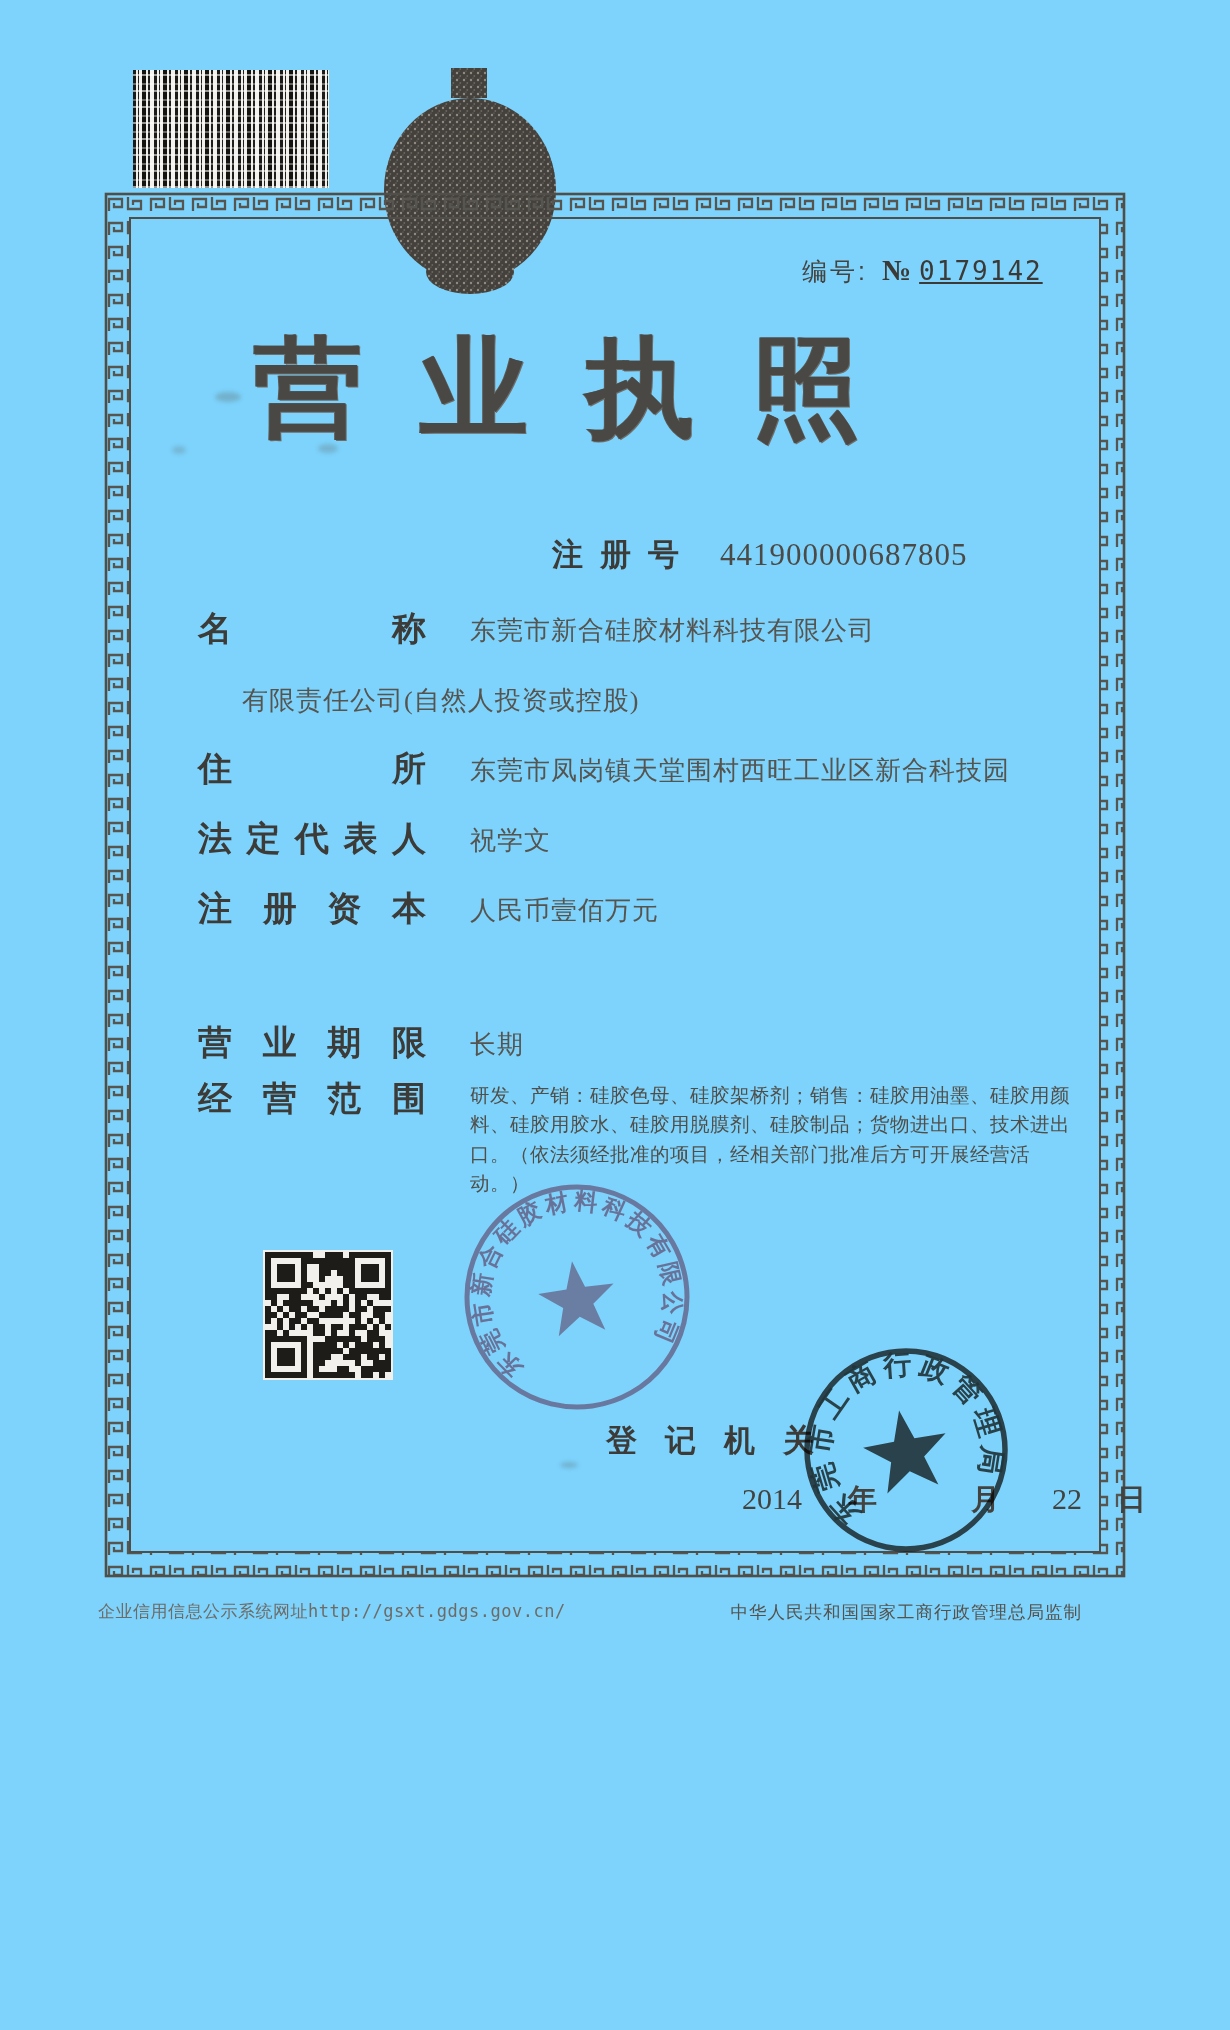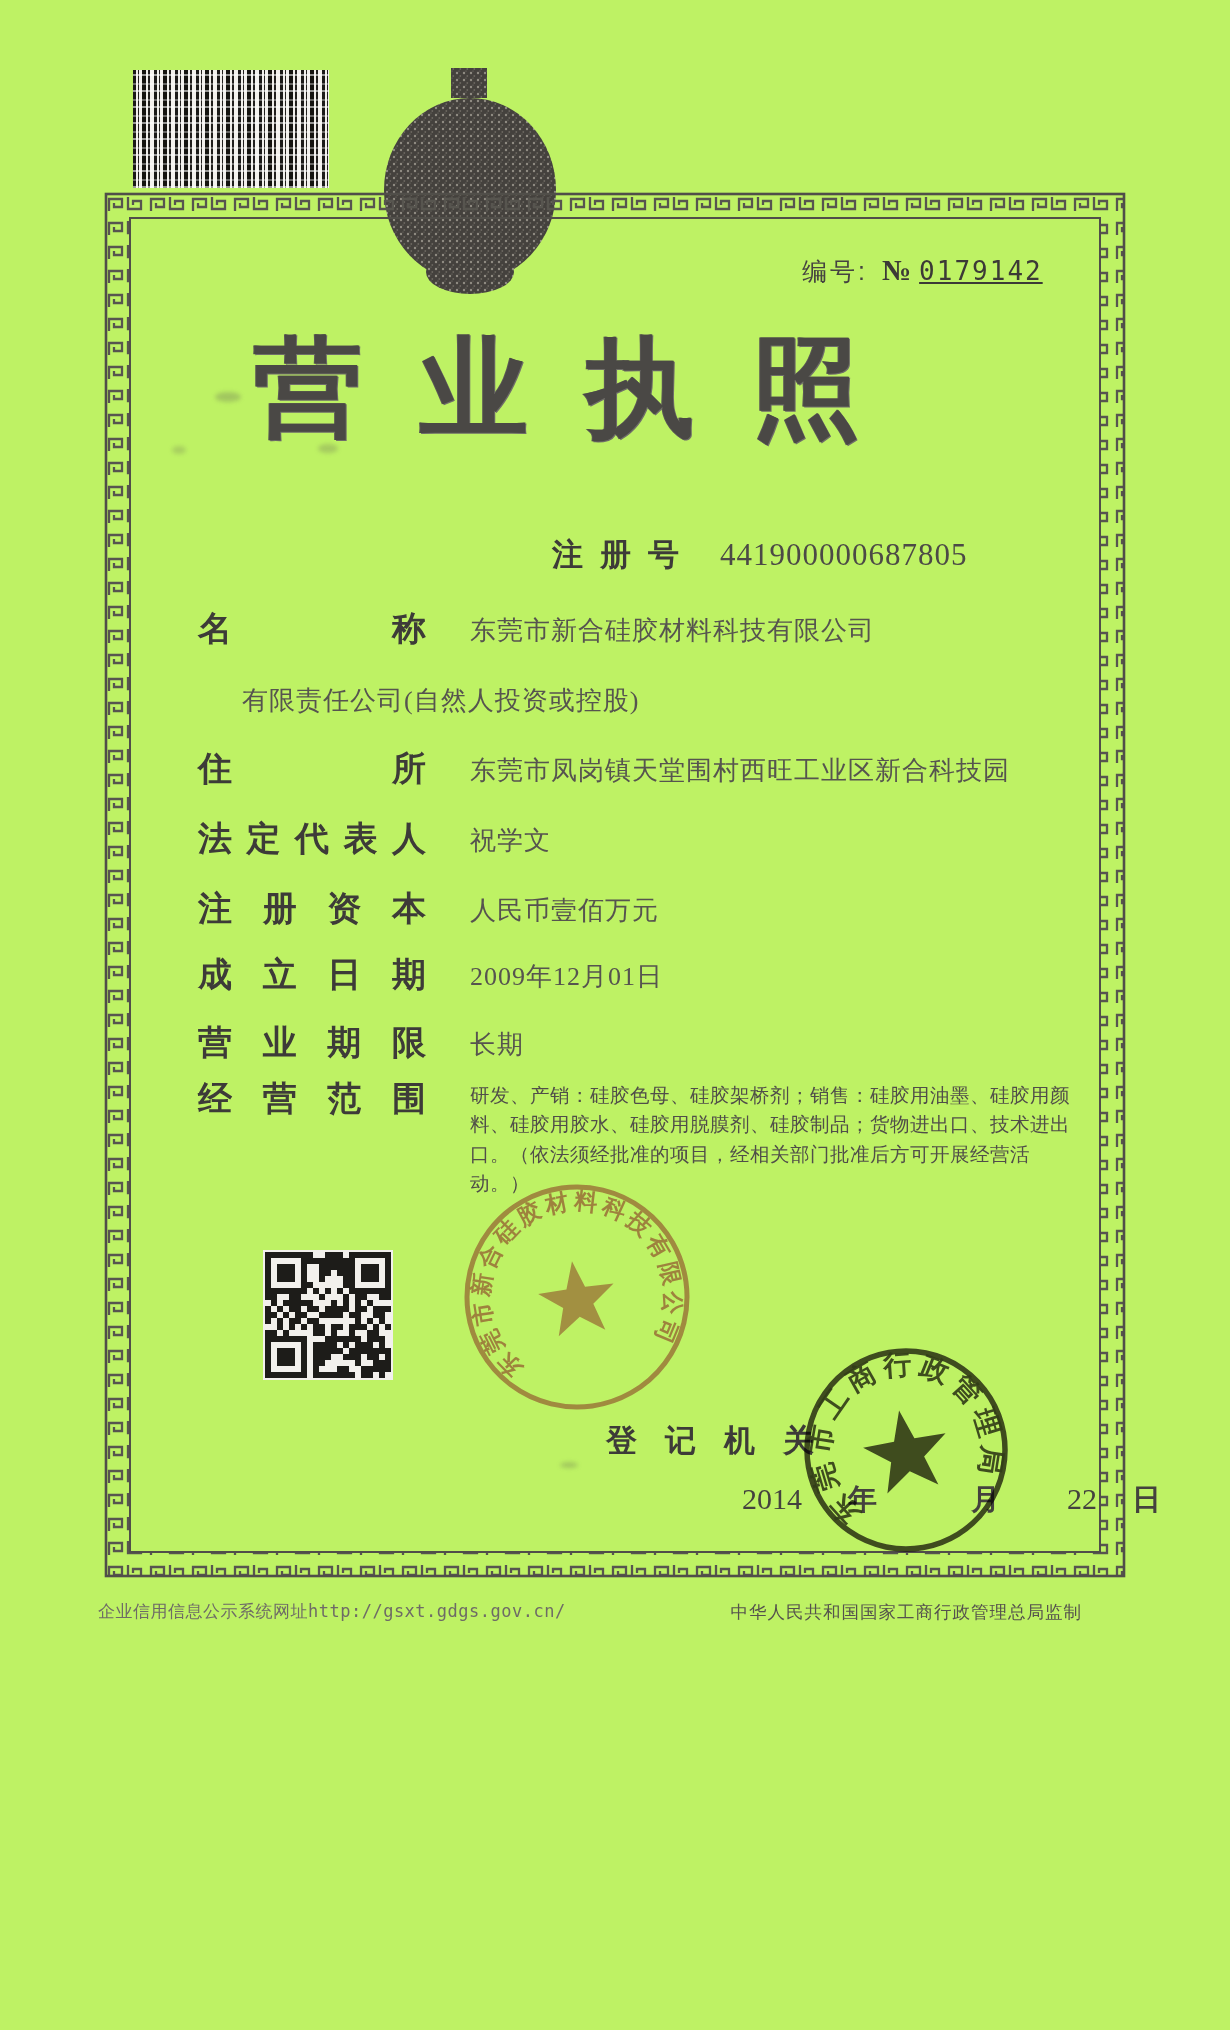--- a/index.html
+++ b/index.html
@@ -1,19 +1,19 @@
 <!DOCTYPE html>
 <html><head>
 <meta charset="utf-8">
 <style>
   * { margin:0; padding:0; box-sizing:border-box; }
   body { background:#e8e6e2; font-family:"Liberation Sans", sans-serif; }
   #page {
     position:relative; width:1230px; height:2030px;
-    background:#bef264; overflow:hidden; margin:0 auto;
+    background:#7dd3fc; overflow:hidden; margin:0 auto;
   }
 
   
   .barcode {
     position:absolute; left:133px; top:70px; width:196px; height:118px;
     background:
       repeating-linear-gradient(0deg, rgba(255,255,255,.55) 0 2px, transparent 2px 7px, rgba(255,255,255,.35) 7px 9px, transparent 9px 16px),
       repeating-linear-gradient(90deg, #1b1a18 0 3px, #f1efeb 3px 5px, #23211f 5px 6px, #f1efeb 6px 9px, #14130f 9px 13px, #efede9 13px 15px, #201e1c 15px 17px, #f3f1ed 17px 21px);
   }
 
@@ -69,21 +69,21 @@
 
   
   .company-seal { position:absolute; left:452px; top:1172px; transform:rotate(-8deg); mix-blend-mode:multiply; opacity:.88; }
   .registrar-stamp { position:absolute; left:798px; top:1342px; transform:rotate(-10deg); mix-blend-mode:multiply; opacity:.92; }
 
   
   .registrar-label { position:absolute; left:606px; top:1420px; font-size:31px; font-weight:700; letter-spacing:28px; color:#3d3b38; white-space:nowrap; }
   .issue-date { position:absolute; left:742px; top:1480px; display:flex; align-items:baseline; font-family:"Liberation Serif", serif; font-size:30px; color:#44423e;gap:32px; }
   .issue-date .y-unit { margin-left:14px; font-family:"Liberation Sans", sans-serif; font-weight:700; font-size:29px; }
   .issue-date .m-unit { margin-left:62px; font-family:"Liberation Sans", sans-serif; font-weight:700; font-size:29px; }
-  .issue-date .day { margin-left:35px; }
+  .issue-date .day { margin-left:20px; }
   .issue-date .d-unit { margin-left:3px; font-family:"Liberation Sans", sans-serif; font-weight:700; font-size:29px; }
 
   
   .footer-left { position:absolute; left:98px; top:1600px; font-size:17px; letter-spacing:.5px; color:#6e6b66; font-family:"DejaVu Sans Mono", monospace; }
   .footer-right { position:absolute; right:148px; top:1600px; font-size:17.5px; letter-spacing:1px; color:#55524d; }
 
   
   .artifact { position:absolute; border-radius:50%; filter:blur(2px); }
   .a1 { left:215px; top:392px; width:26px; height:10px; background:rgba(90,88,84,.28); }
   .a2 { left:318px; top:444px; width:20px; height:9px; background:rgba(90,88,84,.25); }
@@ -148,24 +148,20 @@
     <span class="field-value">东莞市凤岗镇天堂围村西旺工业区新合科技园</span>
   </div>
   <div class="field-row" style="top:816px">
     <span class="field-label">法定代表人</span>
     <span class="field-value">祝学文</span>
   </div>
   <div class="field-row" style="top:886px">
     <span class="field-label">注册资本</span>
     <span class="field-value">人民币壹佰万元</span>
   </div>
-  <div class="field-row" style="top:952px">
-    <span class="field-label">成立日期</span>
-    <span class="field-value">2009年12月01日</span>
-  </div>
   <div class="field-row" style="top:1020px">
     <span class="field-label">营业期限</span>
     <span class="field-value">长期</span>
   </div>
   <div class="field-row" style="top:1076px">
     <span class="field-label">经营范围</span>
     <span class="field-value scope">研发、产销：硅胶色母、硅胶架桥剂；销售：硅胶用油墨、硅胶用颜料、硅胶用胶水、硅胶用脱膜剂、硅胶制品；货物进出口、技术进出口。（依法须经批准的项目，经相关部门批准后方可开展经营活动。）</span>
   </div>
 
   <div class="qr-code">

